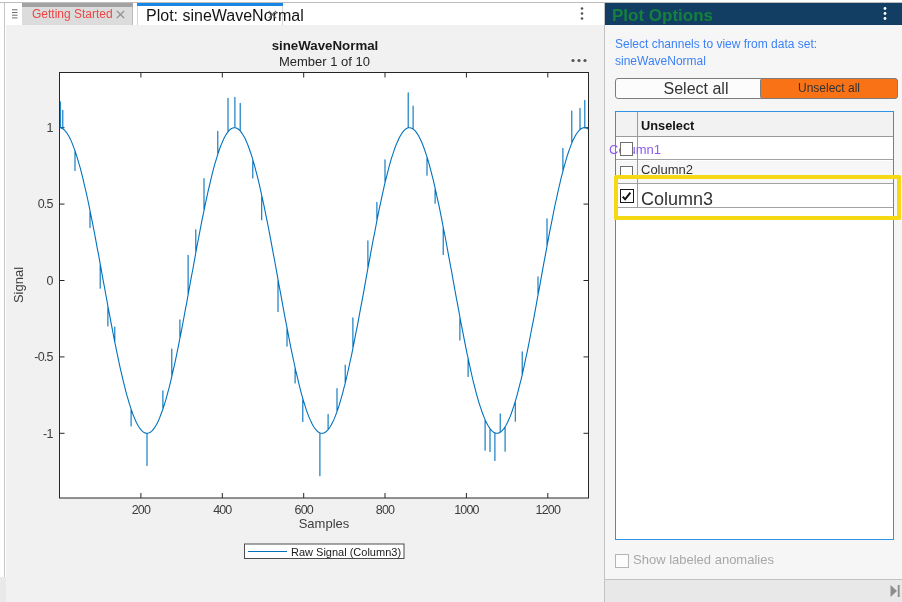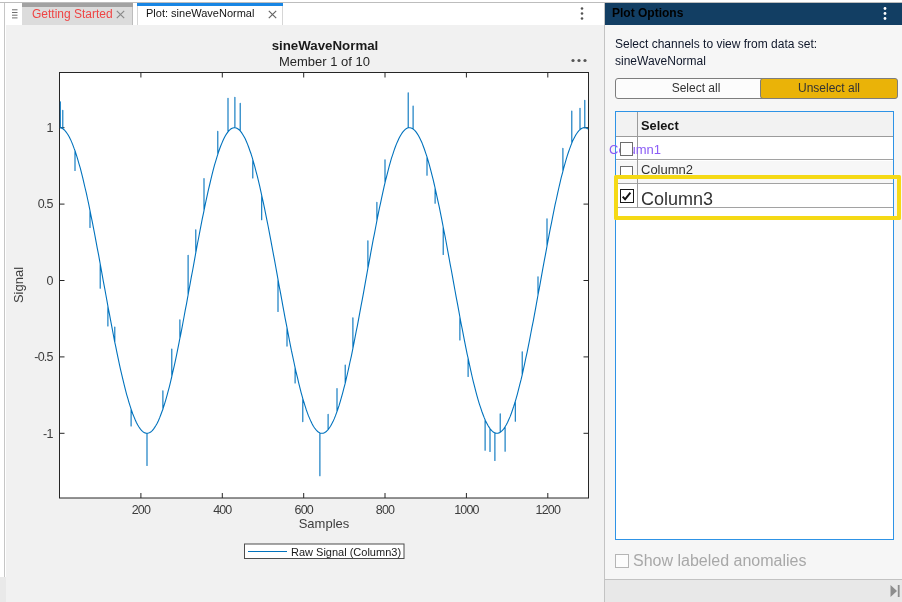--- a/index.html
+++ b/index.html
@@ -25,21 +25,21 @@
 
 <div class="abs" style="left:22px;top:2px;width:111px;height:23px;background:#dcdcdc;border-right:1px solid #bdbdbd"></div>
 <div class="abs" style="left:22px;top:2px;width:111px;height:4.5px;background:#a2a2a2"></div>
 <div class="abs" style="left:32px;top:7px;font-size:12px;color:#ef4444">Getting Started</div>
 <svg class="abs" style="left:116px;top:10px" width="9" height="9" viewBox="0 0 9 9">
       <path d="M0.8 0.8 L8.2 8.2 M8.2 0.8 L0.8 8.2" stroke="#8a8a8a" stroke-width="1.2"></path>
     </svg>
 
 <div class="abs" style="left:137px;top:2px;width:146px;height:23px;background:#fff;border-left:1px solid #d6d6d6;border-right:1px solid #d6d6d6"></div>
 <div class="abs" style="left:137px;top:2px;width:146px;height:4px;background:#1886e4"></div>
-<div class="abs" style="left:146px;top:7px;font-size:11px;color:#141414">Plot: sineWaveNormal</div>
+<div class="abs" style="left:146px;top:7px;font-size:16px;color:#141414">Plot: sineWaveNormal</div>
 <svg class="abs" style="left:267.5px;top:10px" width="9" height="9" viewBox="0 0 9 9">
       <path d="M0.8 0.8 L8.2 8.2 M8.2 0.8 L0.8 8.2" stroke="#666" stroke-width="1.2"></path>
     </svg>
 
 <svg class="abs" style="left:576px;top:5px" width="12" height="18" viewBox="0 0 12 18">
 <circle cx="6" cy="3.5" r="1.3" fill="#555"></circle>
       <circle cx="6" cy="8.5" r="1.3" fill="#555"></circle>
       <circle cx="6" cy="13.5" r="1.3" fill="#555"></circle>
 </svg>
 
@@ -100,35 +100,35 @@
 <line x1="248" y1="551.5" x2="287" y2="551.5" stroke="#0072BD" stroke-width="1.2"></line>
 <text x="291" y="555.5" font-family="Liberation Sans, sans-serif" font-size="11px" fill="#1a1a1a">Raw Signal (Column3)</text>
 </svg>
 
 <div class="abs" style="left:604px;top:2px;width:1px;height:600px;background:#c3c3c3"></div>
 
 <div class="abs" style="left:605px;top:0;width:297px;height:602px;background:#f6f6f6"></div>
 <div class="abs" style="left:605px;top:0;width:297px;height:3px;background:#fff"></div>
 
 <div class="abs" style="left:605px;top:3px;width:297px;height:21.5px;background:#123e63"></div>
-<div class="abs" style="left:612px;top:6px;font-size:12px;font-weight:bold;color:#000000">Plot Options</div>
+<div class="abs" style="left:612px;top:6px;font-size:17px;font-weight:bold;color:#15803d">Plot Options</div>
 <svg class="abs" style="left:879px;top:6px" width="12" height="16" viewBox="0 0 12 16">
 <circle cx="6" cy="2.5" r="1.4" fill="#fff"></circle>
       <circle cx="6" cy="7.5" r="1.4" fill="#fff"></circle>
       <circle cx="6" cy="12.5" r="1.4" fill="#fff"></circle>
 </svg>
 
-<div class="abs" style="left:615px;top:36px;font-size:12px;color:#0f172a;line-height:16.5px">Select channels to view from data set:<br>sineWaveNormal</div>
+<div class="abs" style="left:615px;top:36px;font-size:12px;color:#3b82f6;line-height:16.5px">Select channels to view from data set:<br>sineWaveNormal</div>
 
-<div class="abs" style="left:615px;top:78px;width:162px;height:21px;background:#fcfcfc;border:1px solid #7d7d7d;border-radius:3px;font-size:12px;color:#333;text-align:center;line-height:19px">Select all</div>
-<div class="abs" style="left:760px;top:78px;width:138px;height:21px;background:#eab308;border:1px solid #7d7d7d;border-radius:3px;font-size:12px;color:#333;text-align:center;line-height:19px">Unselect all</div>
+<div class="abs" style="left:615px;top:78px;width:162px;height:21px;background:#fcfcfc;border:1px solid #7d7d7d;border-radius:3px;font-size:16px;color:#333;text-align:center;line-height:19px">Select all</div>
+<div class="abs" style="left:760px;top:78px;width:138px;height:21px;background:#f97316;border:1px solid #7d7d7d;border-radius:3px;font-size:12px;color:#333;text-align:center;line-height:19px">Unselect all</div>
 
 <div class="abs" style="left:615px;top:111px;width:279px;height:428.5px;background:#fff;border:1.3px solid #2e93e6"></div>
 <div class="abs" style="left:616.3px;top:112.3px;width:276.4px;height:25px;background:#f2f2f2;border-bottom:1px solid #9b9b9b"></div>
-<div class="abs" style="left:641px;top:117.5px;font-size:12.8px;font-weight:bold;color:#141414">Select</div>
+<div class="abs" style="left:641px;top:117.5px;font-size:12.8px;font-weight:bold;color:#141414">Unselect</div>
 
 <div class="abs" style="left:616.3px;top:137.3px;width:276.4px;height:23.2px;background:#fff;border-bottom:1px solid #a2a2a2"></div>
 <div class="abs" style="left:616.3px;top:160.5px;width:276.4px;height:23.5px;background:#f7f7f7;border-bottom:1px solid #a2a2a2"></div>
 <div class="abs" style="left:616.3px;top:184px;width:276.4px;height:23.5px;background:#fff;border-bottom:1px solid #a2a2a2"></div>
 
 <div class="abs" style="left:636.5px;top:112.3px;width:1px;height:95.7px;background:#9b9b9b"></div>
 
 <div class="abs" style="left:609px;top:142.2px;font-size:13px;color:#8b5cf6">Column1</div>
 <div class="abs" style="left:641px;top:162px;font-size:13px;color:#333">Column2</div>
 <div class="abs" style="left:641px;top:189.2px;font-size:18px;color:#333">Column3</div>
@@ -136,20 +136,20 @@
 <div class="abs" style="left:619.5px;top:142px;width:13.5px;height:13.5px;background:#fff;border:1px solid #6e6e6e"></div>
 <div class="abs" style="left:619.5px;top:165.5px;width:13.5px;height:13.5px;background:#fff;border:1px solid #6e6e6e"></div>
 <div class="abs" style="left:619.5px;top:189px;width:14px;height:14px;background:#fff;border:1.6px solid #1a1a1a"></div>
 <svg class="abs" style="left:620px;top:189.5px" width="13" height="13" viewBox="0 0 13 13">
 <path d="M2.7 6.6 L5.1 9.3 L10.4 2.6" fill="none" stroke="#111" stroke-width="2"></path>
 </svg>
 
 <div class="abs" style="left:614px;top:174.5px;width:287px;height:45px;border:4.6px solid #F5D915;border-radius:1.5px"></div>
 
 <div class="abs" style="left:614.5px;top:554px;width:14px;height:14px;background:#fcfcfc;border:1px solid #b5b5b5"></div>
-<div class="abs" style="left:633px;top:551.5px;font-size:16px;color:#a8a8a8">Show labeled anomalies</div>
+<div class="abs" style="left:633px;top:551.5px;font-size:13px;color:#a8a8a8">Show labeled anomalies</div>
 
 <div class="abs" style="left:605px;top:578.5px;width:297px;height:23.5px;background:#e8e8e8;border-top:1.2px solid #c2c2c2"></div>
 <svg class="abs" style="left:889.5px;top:585px" width="10" height="12" viewBox="0 0 10 12">
 <path d="M0.5 0 L7 6 L0.5 12 Z" fill="#8d8d8d"></path>
 <rect x="7.8" y="0" width="1.8" height="12" fill="#8d8d8d"></rect>
 </svg>
 
 </div>
 </body></html>

